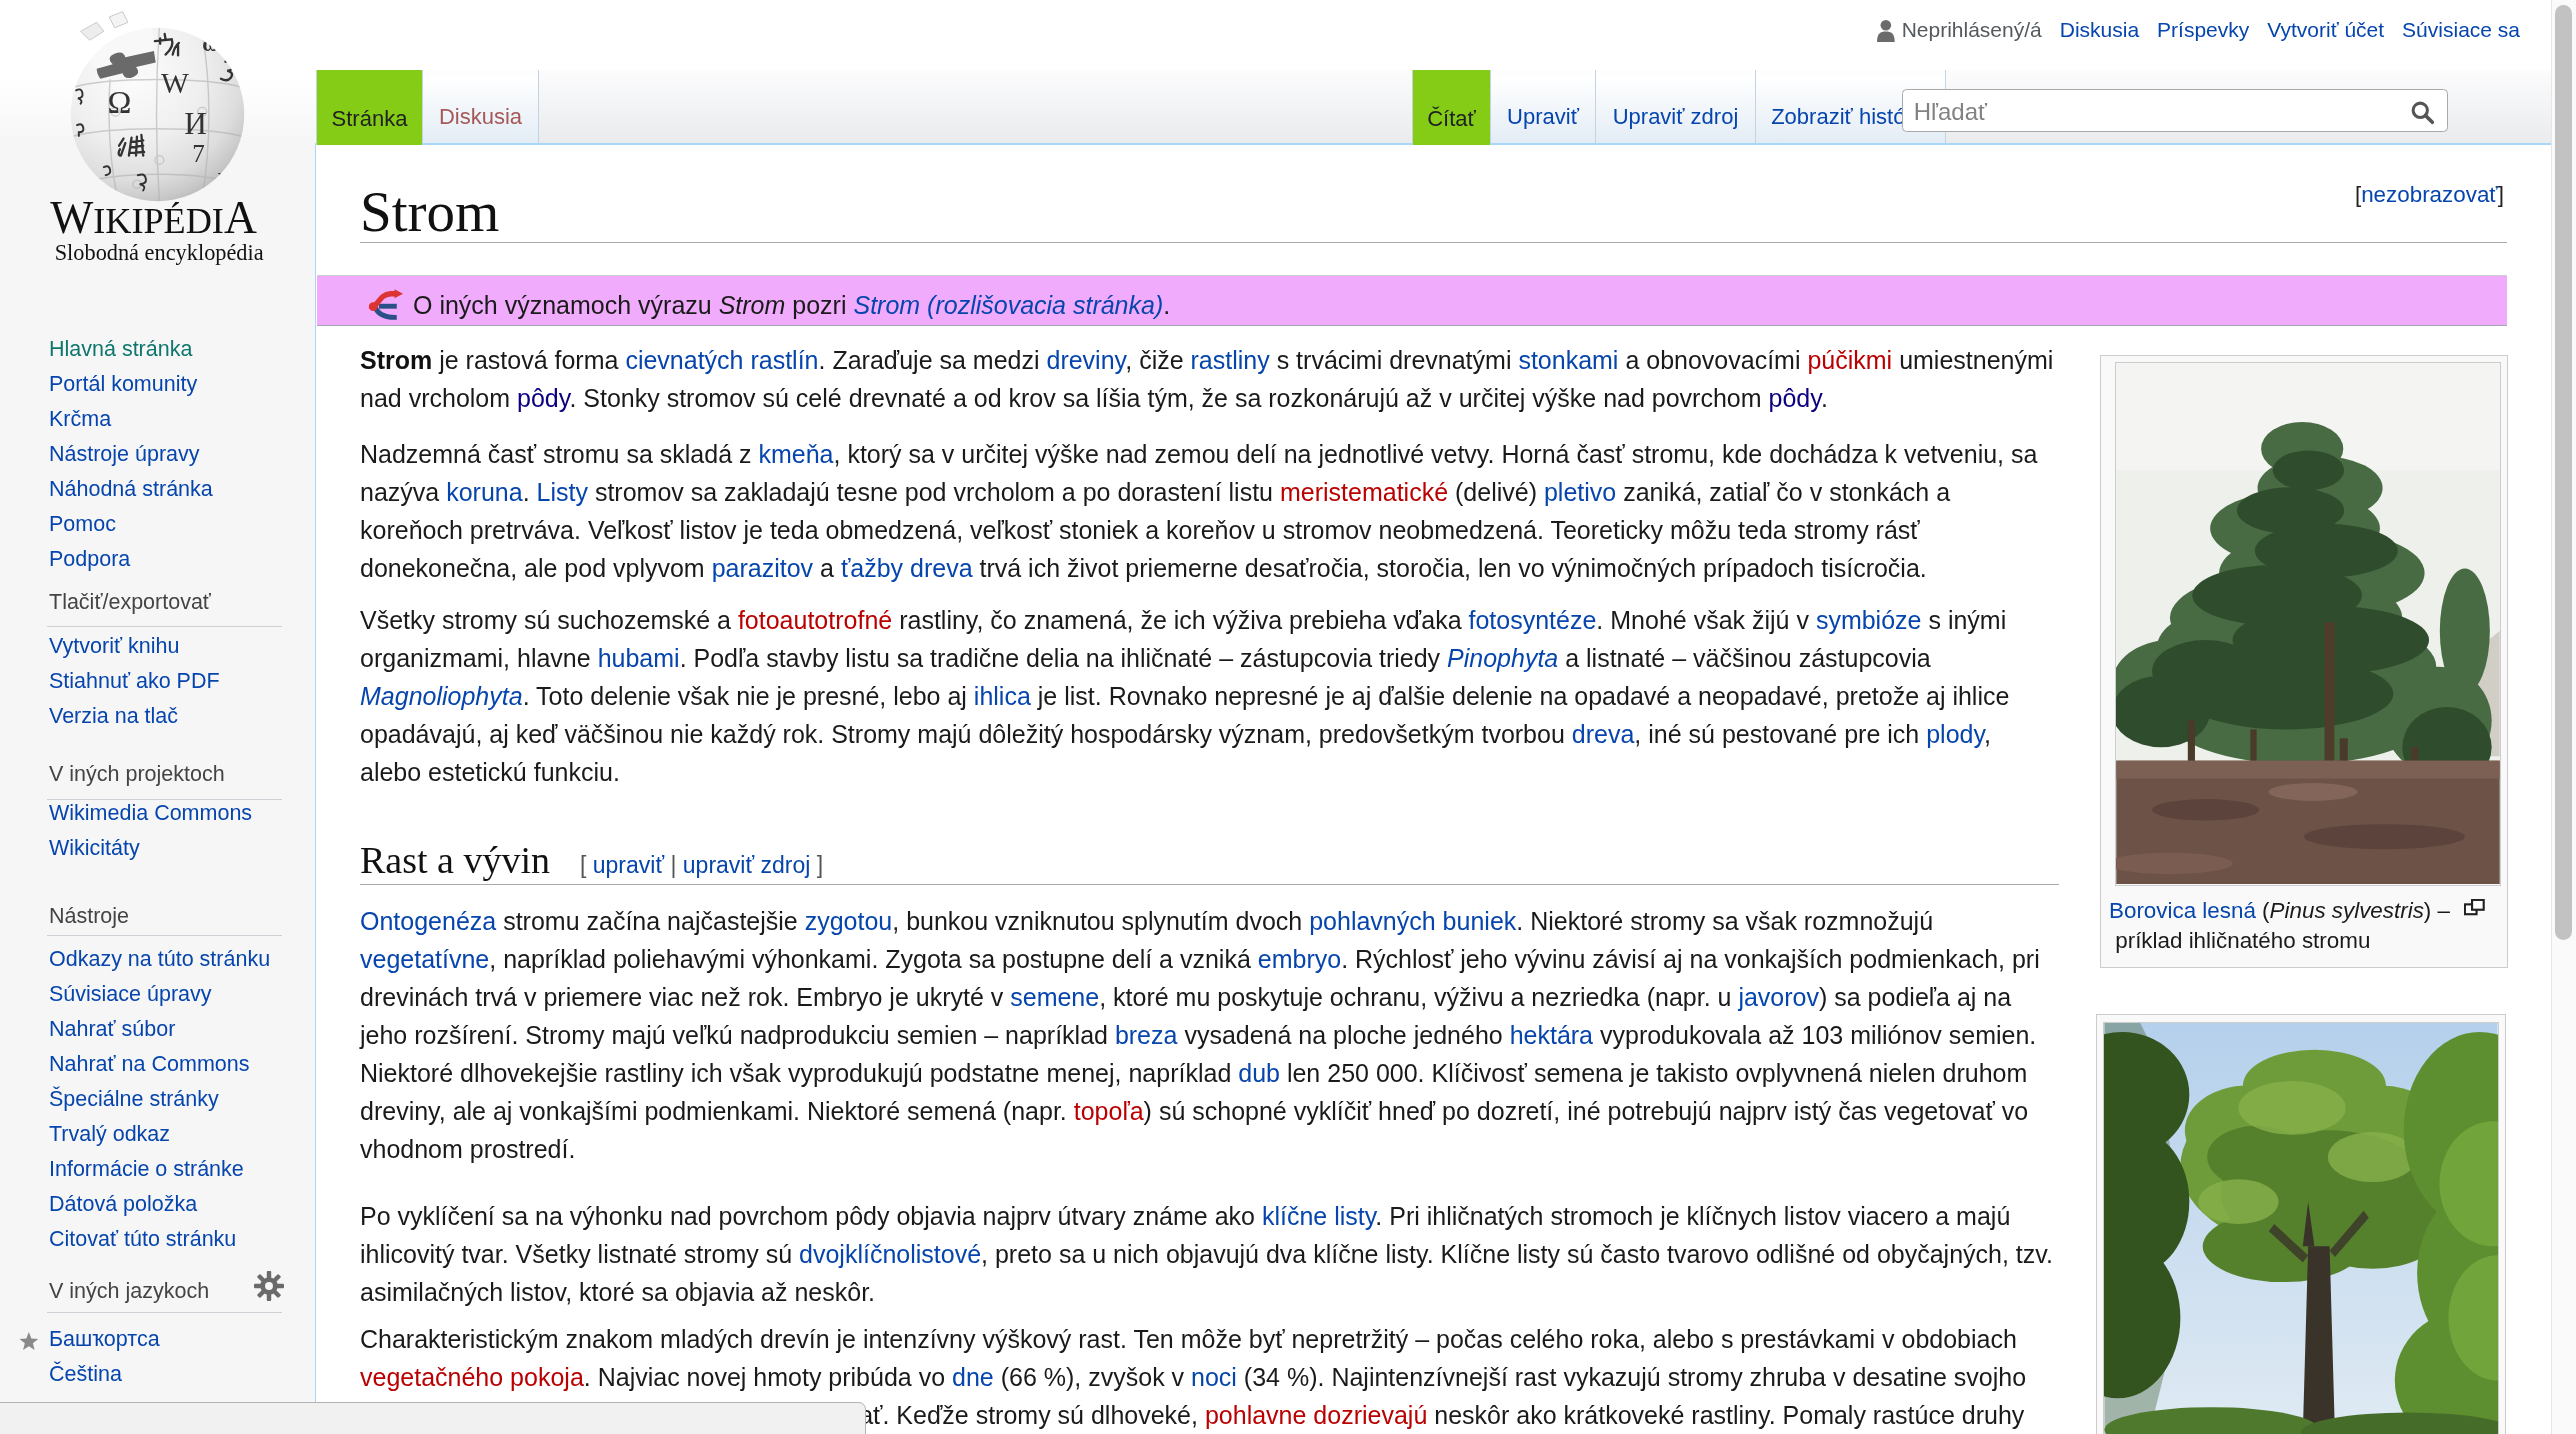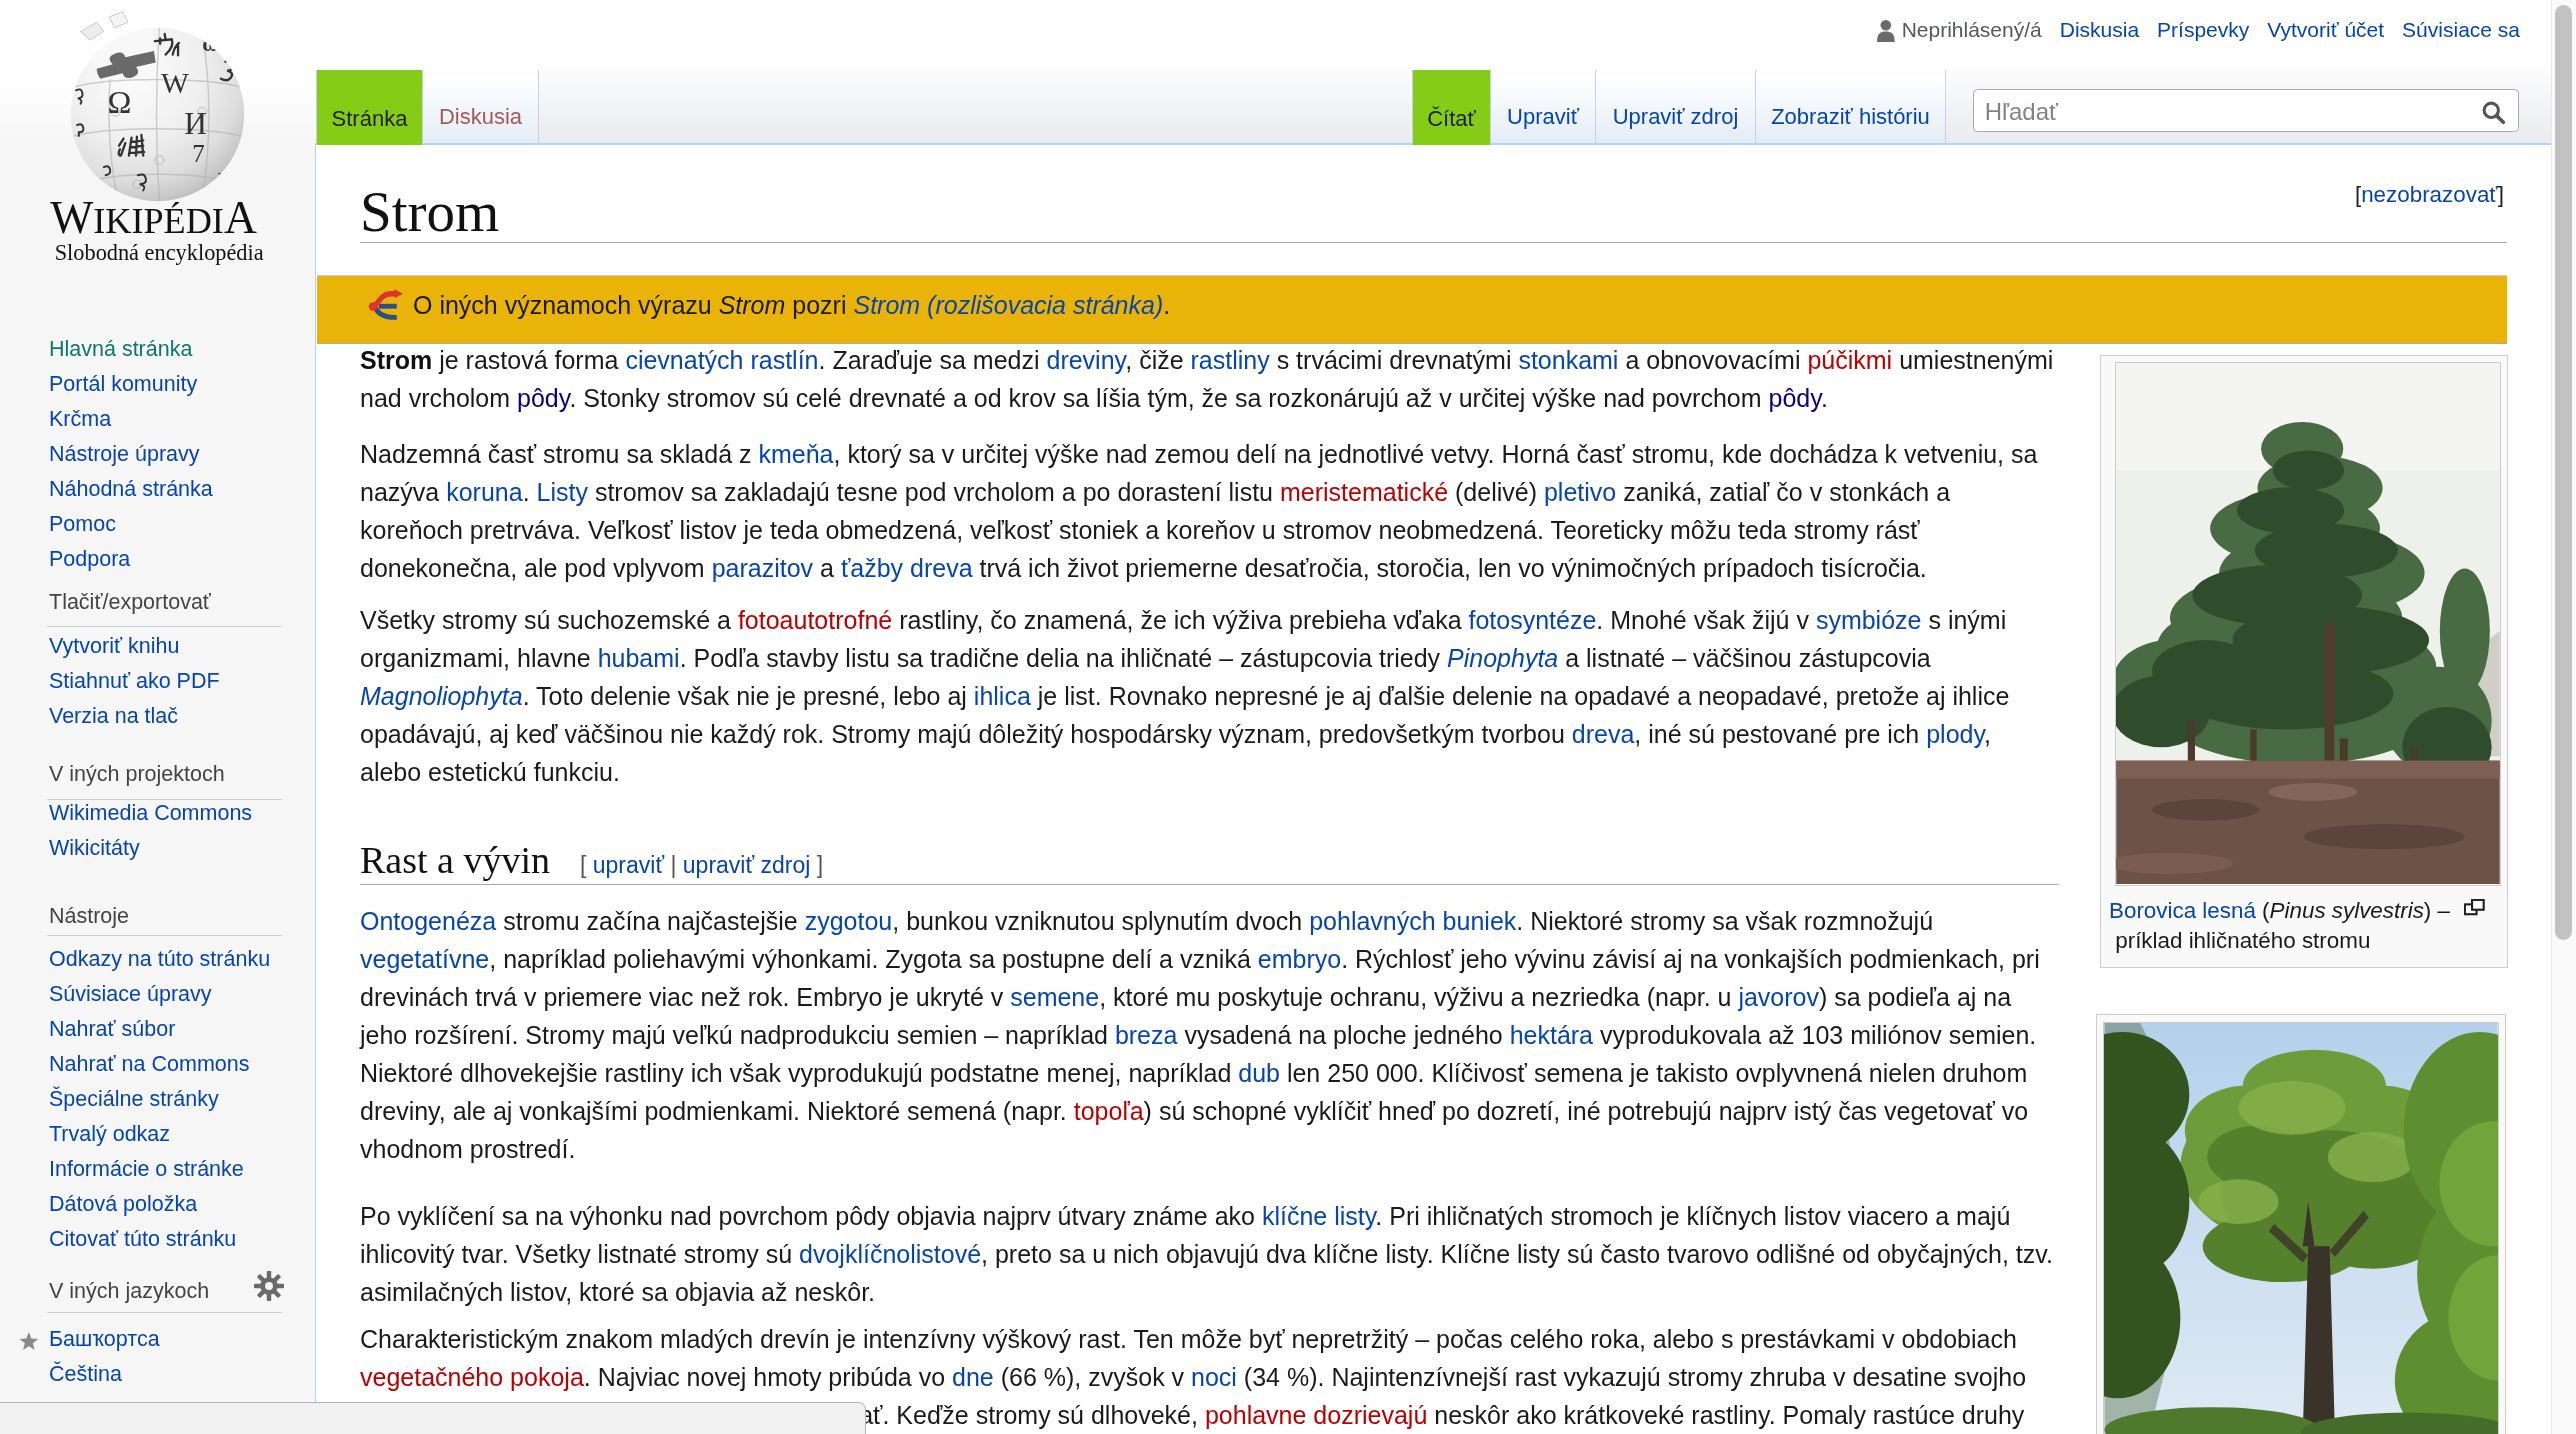--- a/index.html
+++ b/index.html
@@ -28,21 +28,21 @@
      display:flex; align-items:flex-end; justify-content:center; padding-bottom:13.4px;
      background:linear-gradient(to bottom, rgba(255,255,255,.3) 0%, #ffffff 10%, #e3ecf5 100%);
      border-left:1.3px solid #c3d3e1; white-space:nowrap; }
   .tab a { color:#0645ad; text-decoration:none; }
   .tab.sel { background:#84cc16; height:75px; z-index:5; color:#222; }
   .tab.last { border-right:1.3px solid #c3d3e1; }
   #headline { position:absolute; left:315px; top:143px; width:2236px; height:1.8px; background:#a7d7f9; }
   #headbase { position:absolute; left:317px; top:70px; width:2234px; height:73px;
     background:linear-gradient(to bottom,#fcfcfd 0%,#e9ebed 100%); }
   
-  #searchbox { position:absolute; left:1973px; top:89px; width:546px; height:43px;
+  #searchbox { position:absolute; left:1902px; top:89px; width:546px; height:43px;
     background:#ffffff; border:1.8px solid #a9a9a9; border-radius:4.5px; }
   #searchbox .ph { position:absolute; left:10.7px; top:8px; font-size:24px; color:#828282; }
   
   #sidebar { position:absolute; left:0; top:0; width:315px; }
   .navlist { position:absolute; left:49px; list-style:none; }
   .navlist li { line-height:35px; font-size:21.5px; white-space:nowrap; }
   .navlist a { color:#0645ad; text-decoration:none; }
   .navlist a.visited { color:#0f766e;margin-top:10px; }
   .navhead { position:absolute; left:49px; font-size:21.5px; color:#444; white-space:nowrap; }
   .navhr { position:absolute; left:47px; width:235px; height:1.3px; background:#cdd1d5; }
@@ -51,22 +51,22 @@
   .para { position:absolute; left:0; width:1699px; font-size:25px; line-height:38px; color:#1a1a1a; }
   .para a, .cap a { color:#0645ad; text-decoration:none; }
   .para a.new { color:#ba0000; }
   .para a.visited { color:#0b0080; }
   .para b { color:#111; }
   #firstHeading { position:absolute; left:360px; top:175px; width:2147px; height:68px;
      font-family:"Liberation Serif", serif; font-size:57px; line-height:73px; font-weight:normal; color:#111;
      border-bottom:1.8px solid #aaaaaa; }
   #nezobr { position:absolute; top:182px; right:72px; font-size:22.4px; color:#222; }
   #nezobr a { color:#0645ad; text-decoration:none; }
-  #hatnote { position:absolute; left:317px; top:275px; width:2190px; height:69px;
-     background:#eab308; border-top:1.3px solid #c9cdd1; border-bottom:1.8px solid #a6aaae; }
+  #hatnote { position:absolute; left:317px; top:275px; width:2190px; height:51px;
+     background:#f0abfc; border-top:1.3px solid #c9cdd1; border-bottom:1.8px solid #a6aaae; }
   #hatnote .txt { position:absolute; left:96px; top:14.8px; font-size:25px; color:#1a1a1a; }
   #hatnote .txt i a { color:#0645ad; text-decoration:none; }
   #h2rast { position:absolute; left:360px; top:835px; width:1699px; height:50px;
      font-family:"Liberation Serif", serif; font-size:38px; line-height:50px; font-weight:normal; color:#111;
      border-bottom:1.8px solid #aaaaaa; }
   #h2rast .edit { font-family:"Liberation Sans", sans-serif; font-size:23px; color:#555; margin-left:30px; }
   #h2rast .edit a { color:#0645ad; text-decoration:none; }
   
   .thumb { position:absolute; background:#f9f9f9; border:1.3px solid #cccccc; }
   .thumb .inner { position:absolute; border:1.3px solid #cccccc; overflow:hidden; }

